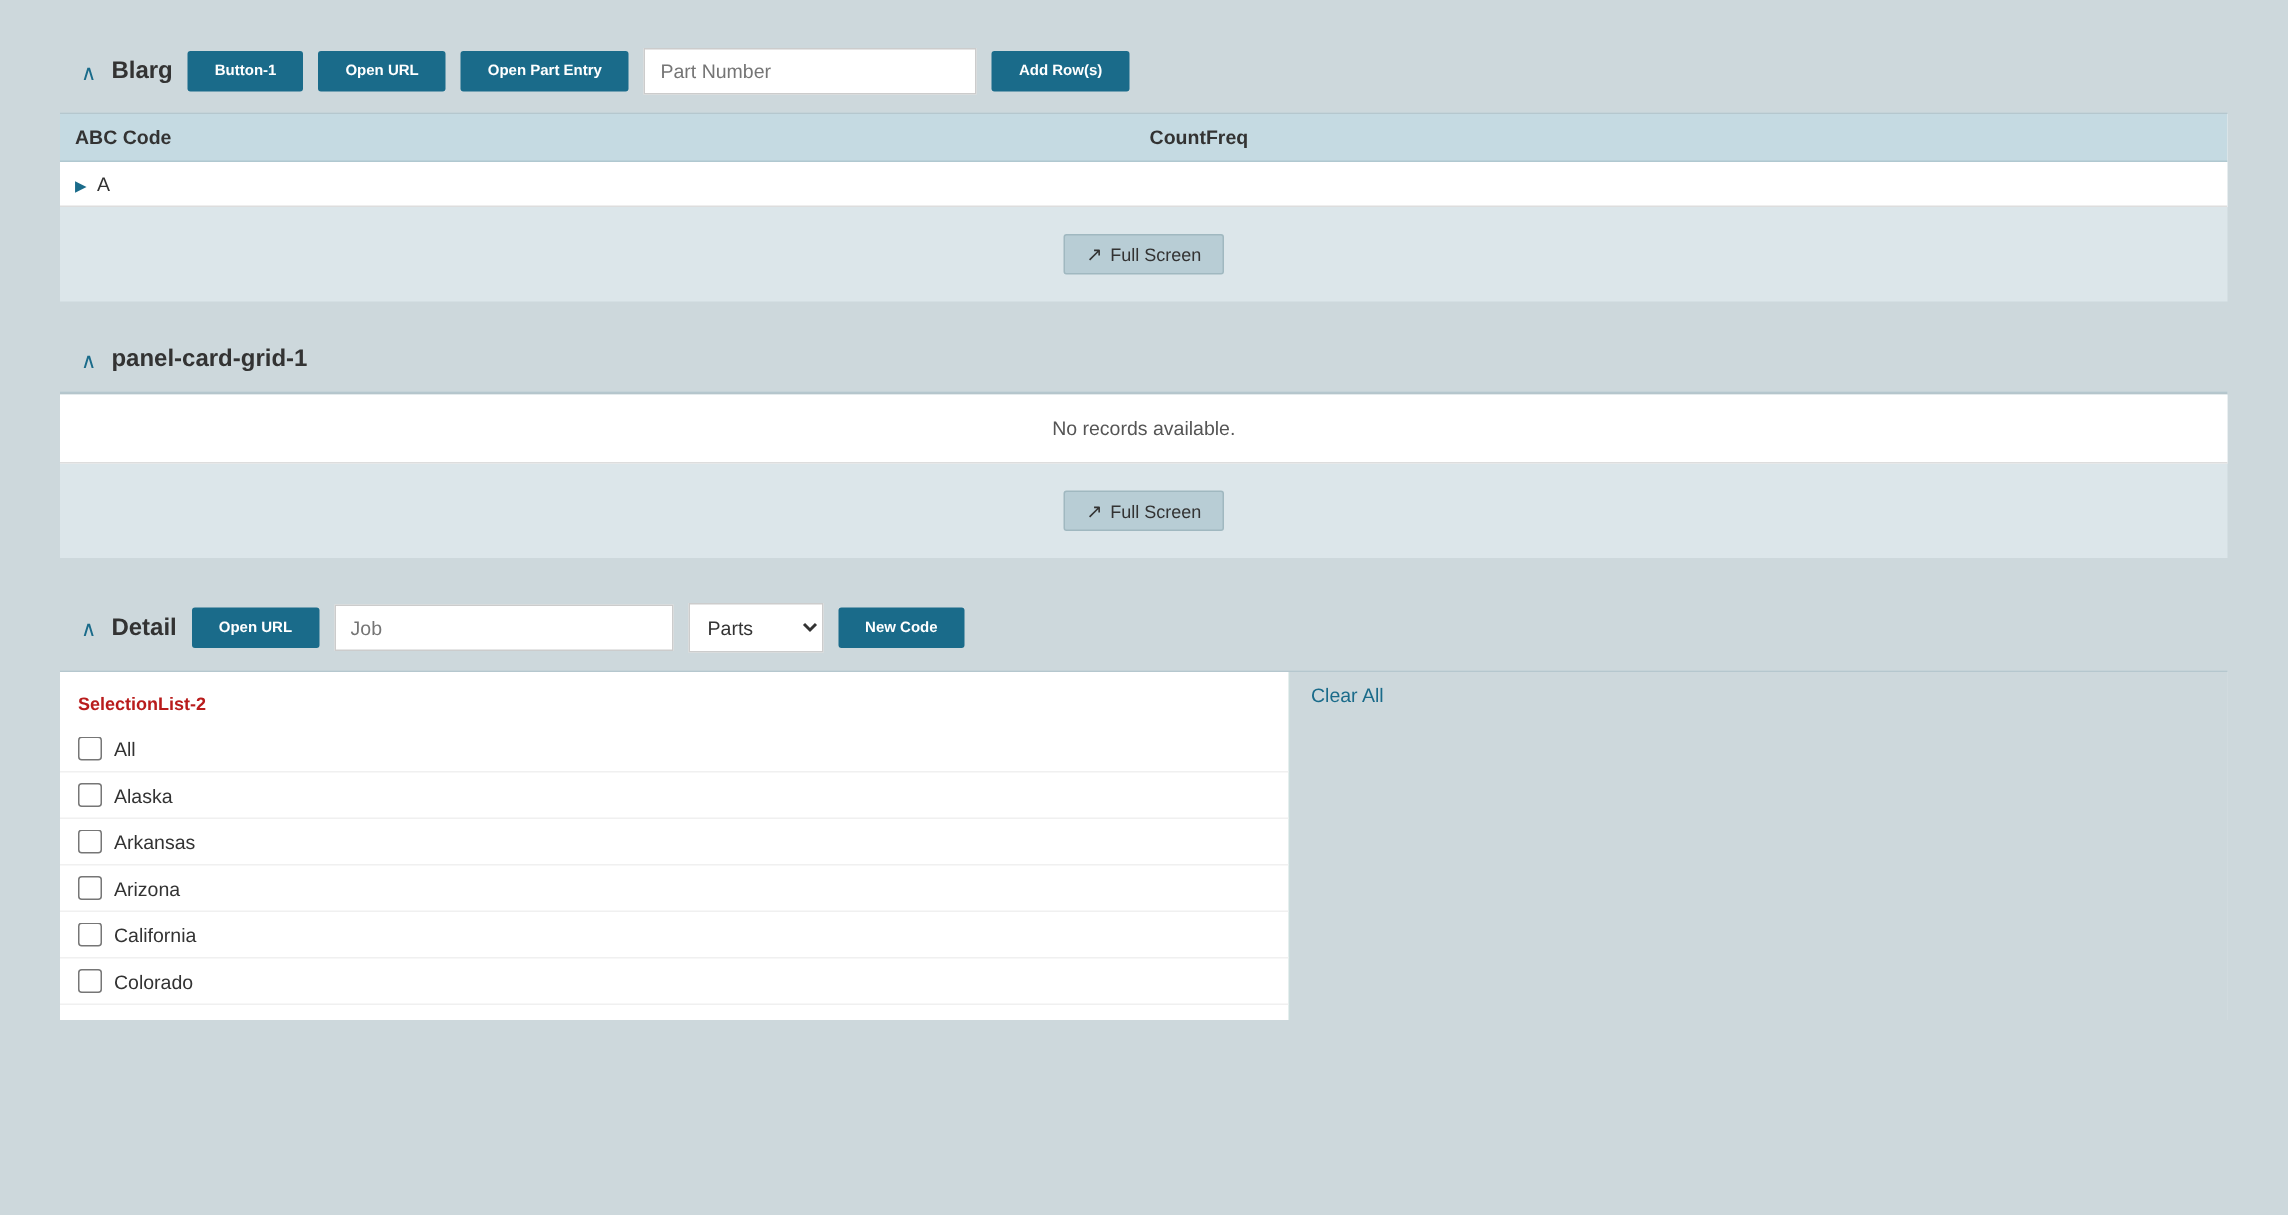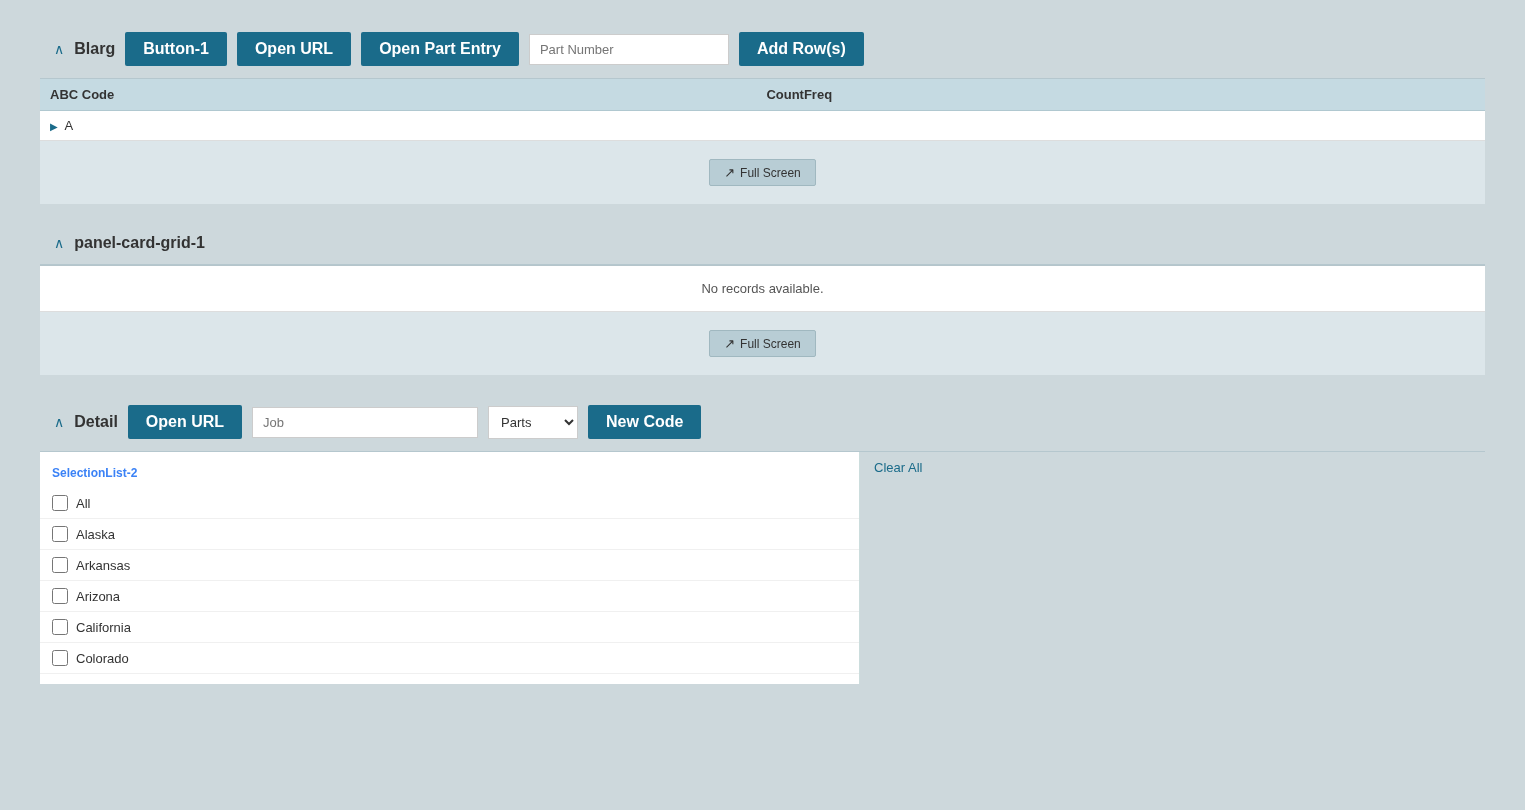--- a/index.html
+++ b/index.html
@@ -41,21 +41,21 @@
       font-size: 16px;
       font-weight: bold;
       color: #333;
     }
 
     .btn-primary {
       background: #1a6b8a;
       color: #fff;
       border: none;
       padding: 8px 18px;
-      font-size: 16px;
+      font-size: 10px;
       cursor: pointer;
       border-radius: 2px;
       font-weight: 600;
     }
 
     .text-input {
       border: 1px solid #ccc;
       padding: 7px 10px;
       font-size: 13px;
       color: #555;
@@ -137,21 +137,21 @@
 
     .selection-list-left {
       flex: 0 0 820px;
       background: #fff;
       border-right: 1px solid #cdd;
       padding: 10px 0;
     }
 
     .selection-list-label {
       font-size: 12px;
-      color: #3b82f6;
+      color: #b91c1c;
       padding: 4px 12px 8px 12px;
       font-weight: 600;
     }
 
     .selection-list-right {
       flex: 1;
       background: #cdd8dc;
       padding: 8px 14px;
     }
 
@@ -214,21 +214,21 @@
 <div class="page-container">
 
   <div class="panel-card">
     <div class="panel-header">
       <div class="panel-header-row">
         <span class="panel-collapse-icon">∧</span>
         <span class="panel-title">Blarg</span>
         <button class="btn-primary">Button-1</button>
         <button class="btn-primary">Open URL</button>
         <button class="btn-primary">Open Part Entry</button>
-        <input class="text-input" style="width: 200px;" type="text" placeholder="Part Number">
+        <input class="text-input" style="width: 222px;" type="text" placeholder="Part Number">
         <button class="btn-primary">Add Row(s)</button>
       </div>
     </div>
     <div class="panel-body">
       <div class="grid-wrapper">
         <table class="data-table">
           <thead>
             <tr>
               <th>ABC Code</th>
               <th>CountFreq</th>

